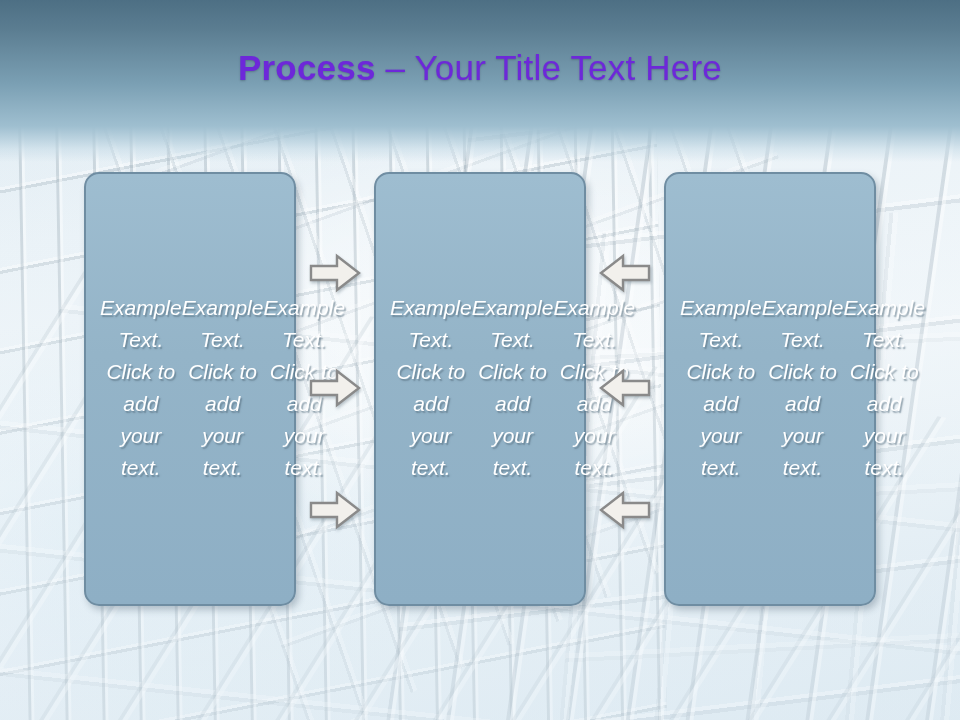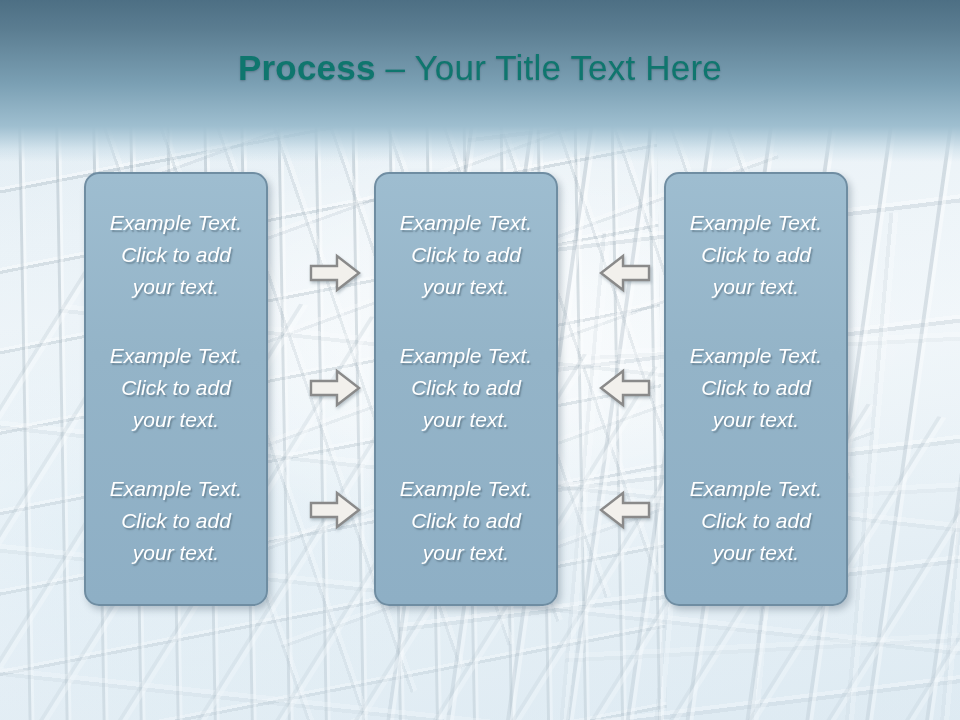--- a/index.html
+++ b/index.html
@@ -79,36 +79,36 @@
       #4d6f84 0%,
       #5b7d91 18%,
       #7ba0b4 52%,
       #9fbfd0 78%,
       rgba(196,218,230,.55) 92%,
       rgba(214,232,241,0) 100%);
   }
   .title{
     position:absolute;left:0;top:46px;width:960px;
     text-align:center;white-space:nowrap;
-    font-size:35px;line-height:44px;color:#0f766e;
+    font-size:35px;line-height:44px;color:#6d28d9;
     letter-spacing:.2px;
     text-shadow:0 1px 2px rgba(40,60,75,.35);
   }
   .title .strong{font-weight:bold;}
   .title .light{font-weight:normal;}
 
   
   .col{
-    position:absolute;top:172px;width:184px;height:434px;
+    position:absolute;top:172px;width:212px;height:434px;
     background:linear-gradient(180deg,#9ebdd0 0%, #94b4c8 42%, #8eafc5 100%);
     border:2px solid #6f8da2;
     border-radius:15px;
     box-sizing:border-box;
     box-shadow:3px 4px 7px rgba(70,92,108,.33);
-    display:flex;flex-direction:column;
+    display:flex;flex-direction:row;
     justify-content:space-around;
     align-items:center;
     padding:14px 14px 16px 14px;
   }
   #col1{left:84px;}
   #col2{left:374px;}
   #col3{left:664px;}
 
   .cell{
     width:176px;

